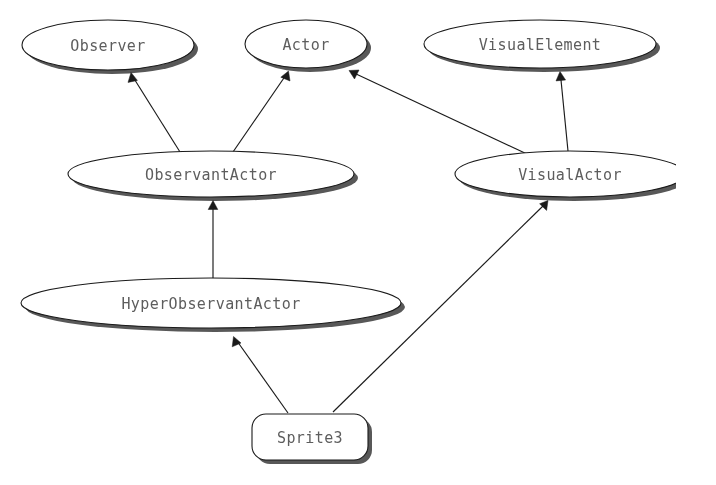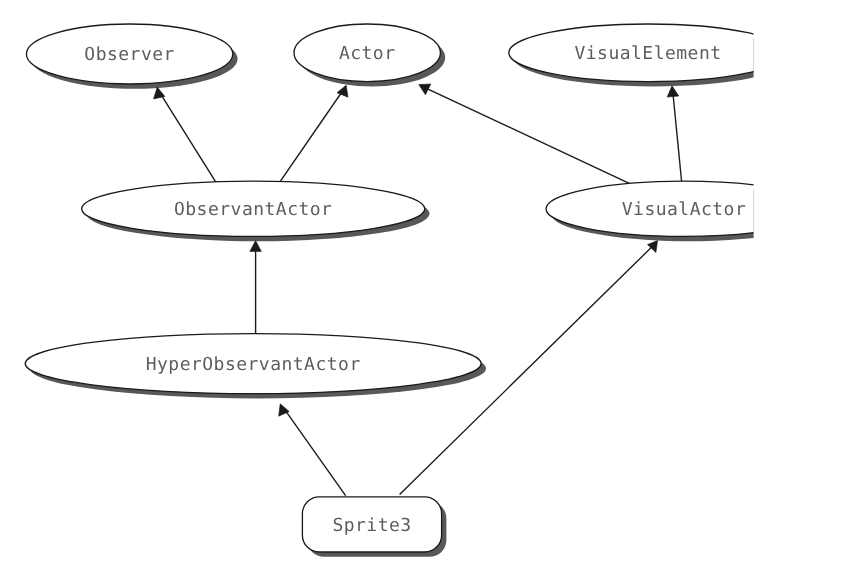--- a/index.html
+++ b/index.html
@@ -10,20 +10,21 @@
   }
   body {
     font-family: "DejaVu Sans Mono", monospace;
   }
   #diagram-canvas {
     position: relative;
     width: 628px;
     height: 485px;
     background: #ffffff;
     overflow: hidden;
+    padding-left: 48px;
   }
   #diagram-svg {
     position: absolute;
     top: 0;
     left: 0;
     width: 716px;
     height: 485px;
   }
   .node-shape {
     fill: #ffffff;

